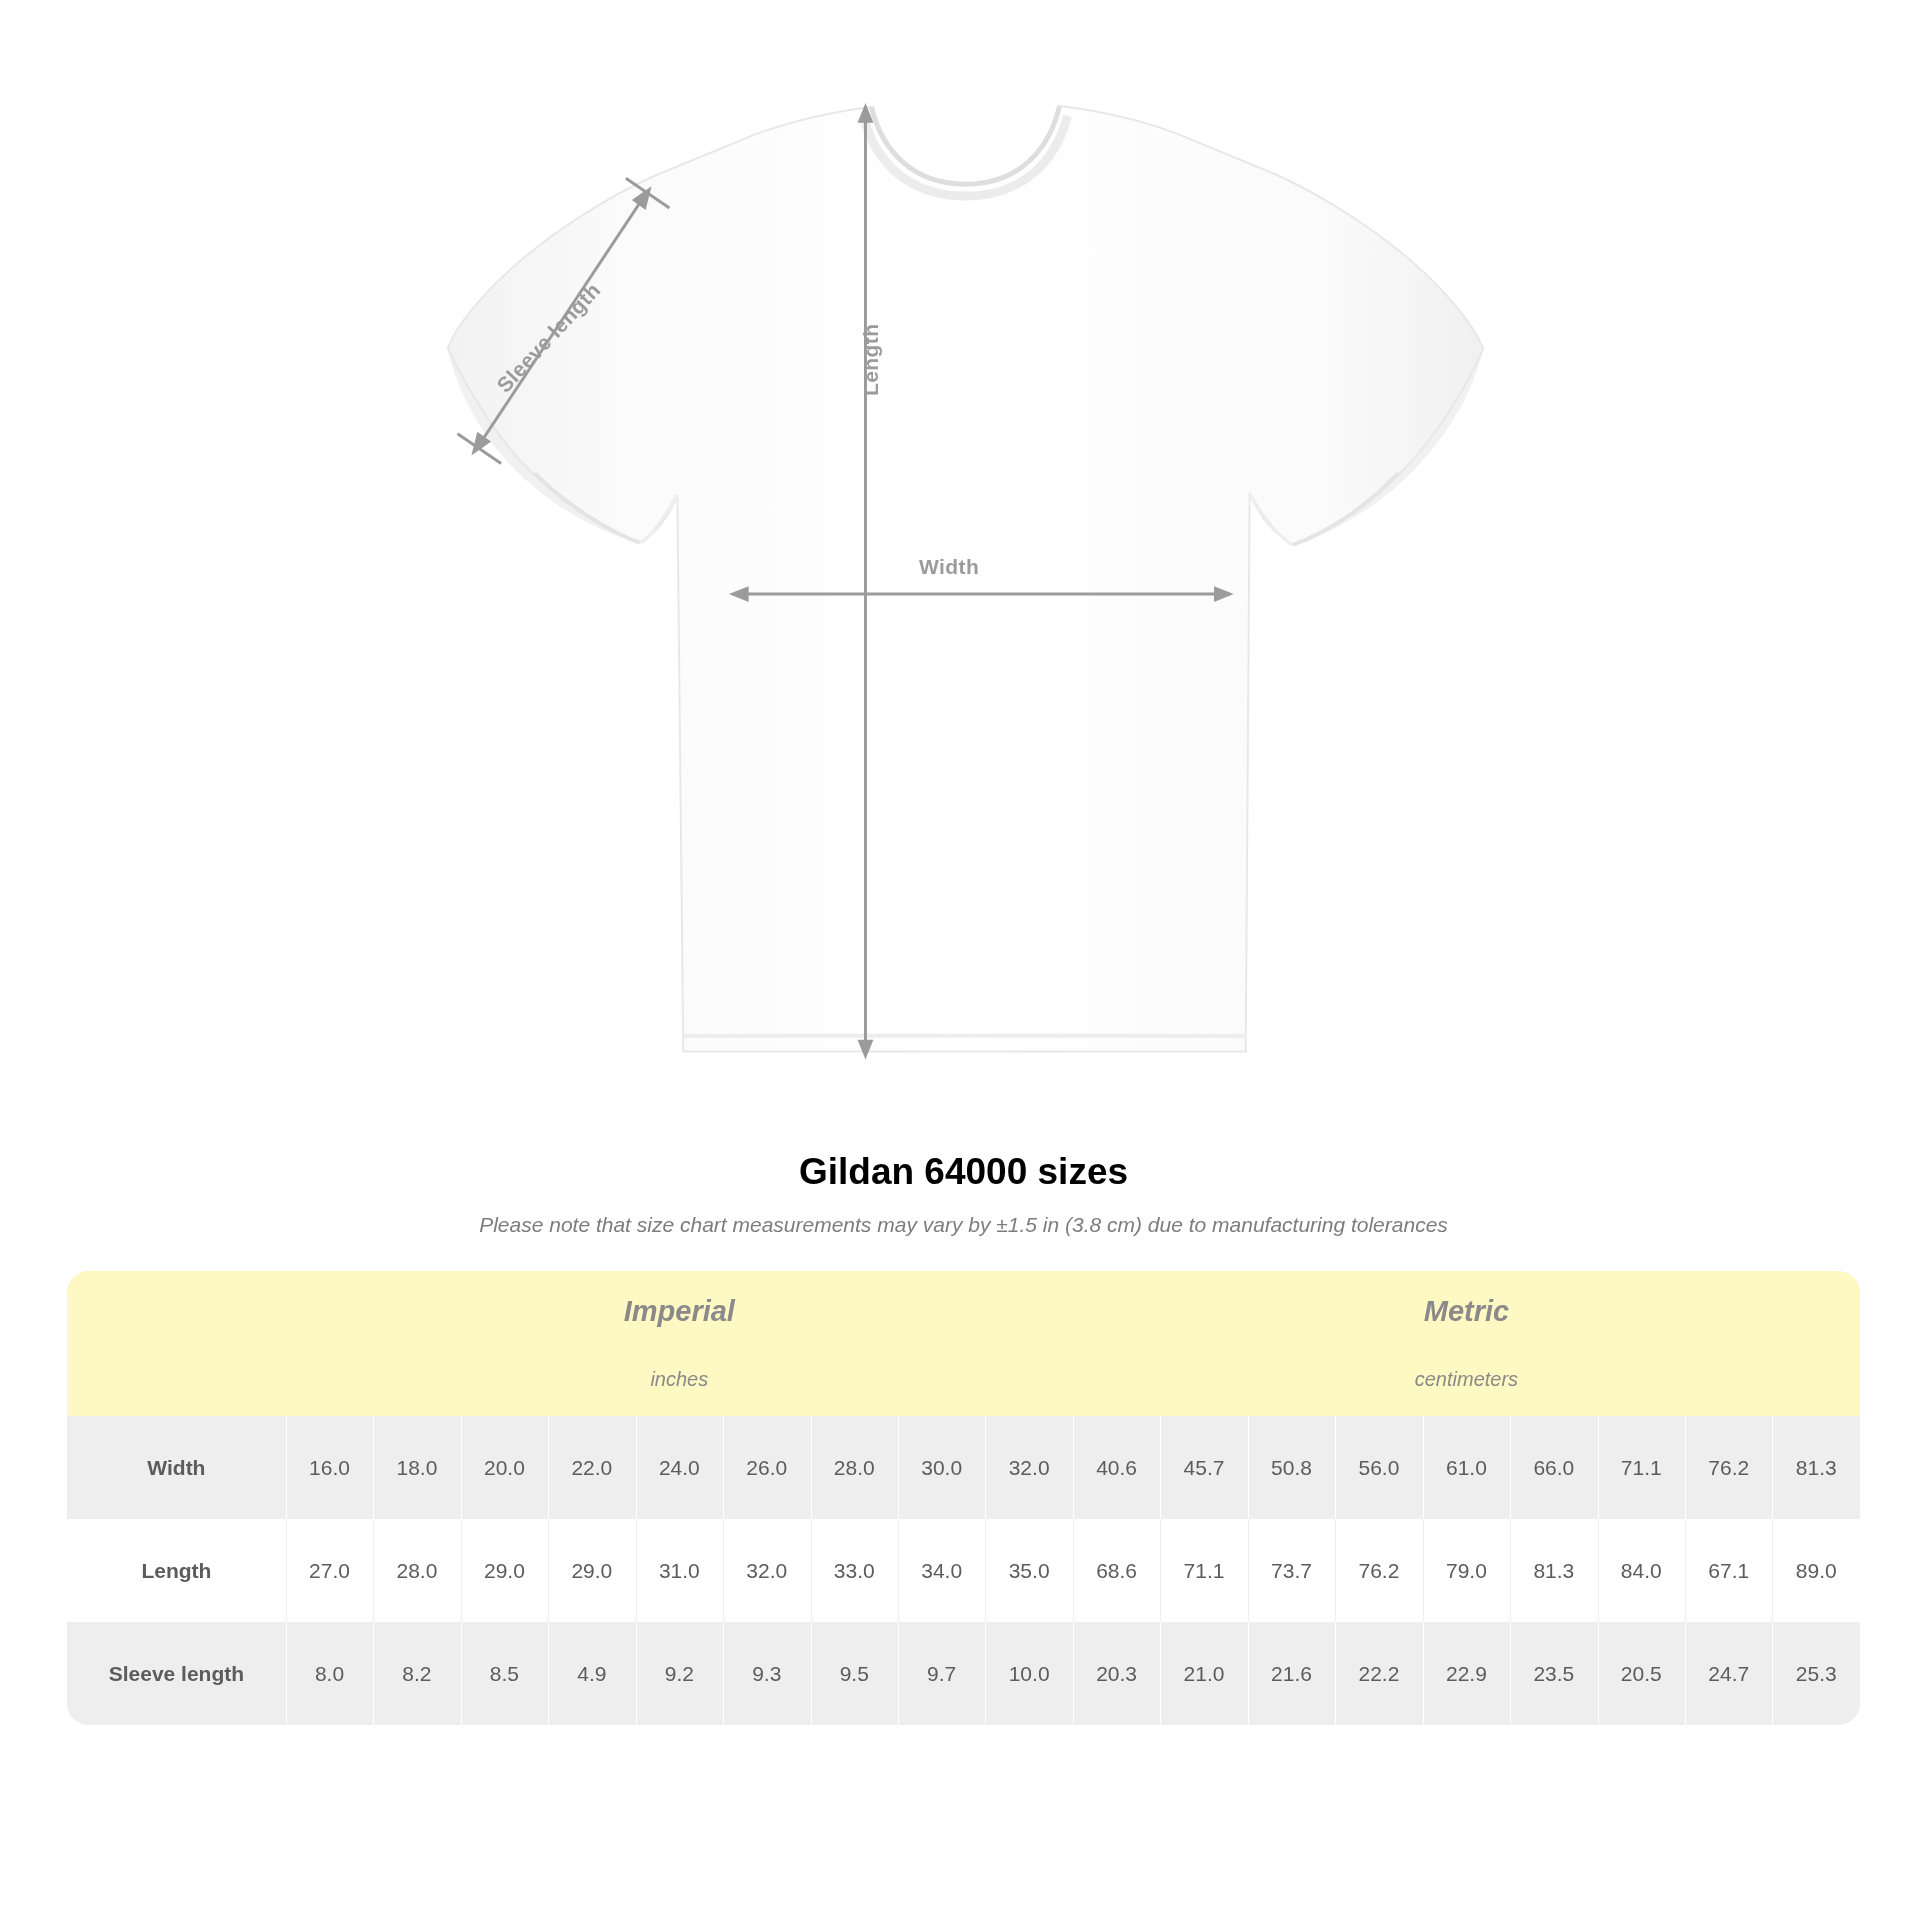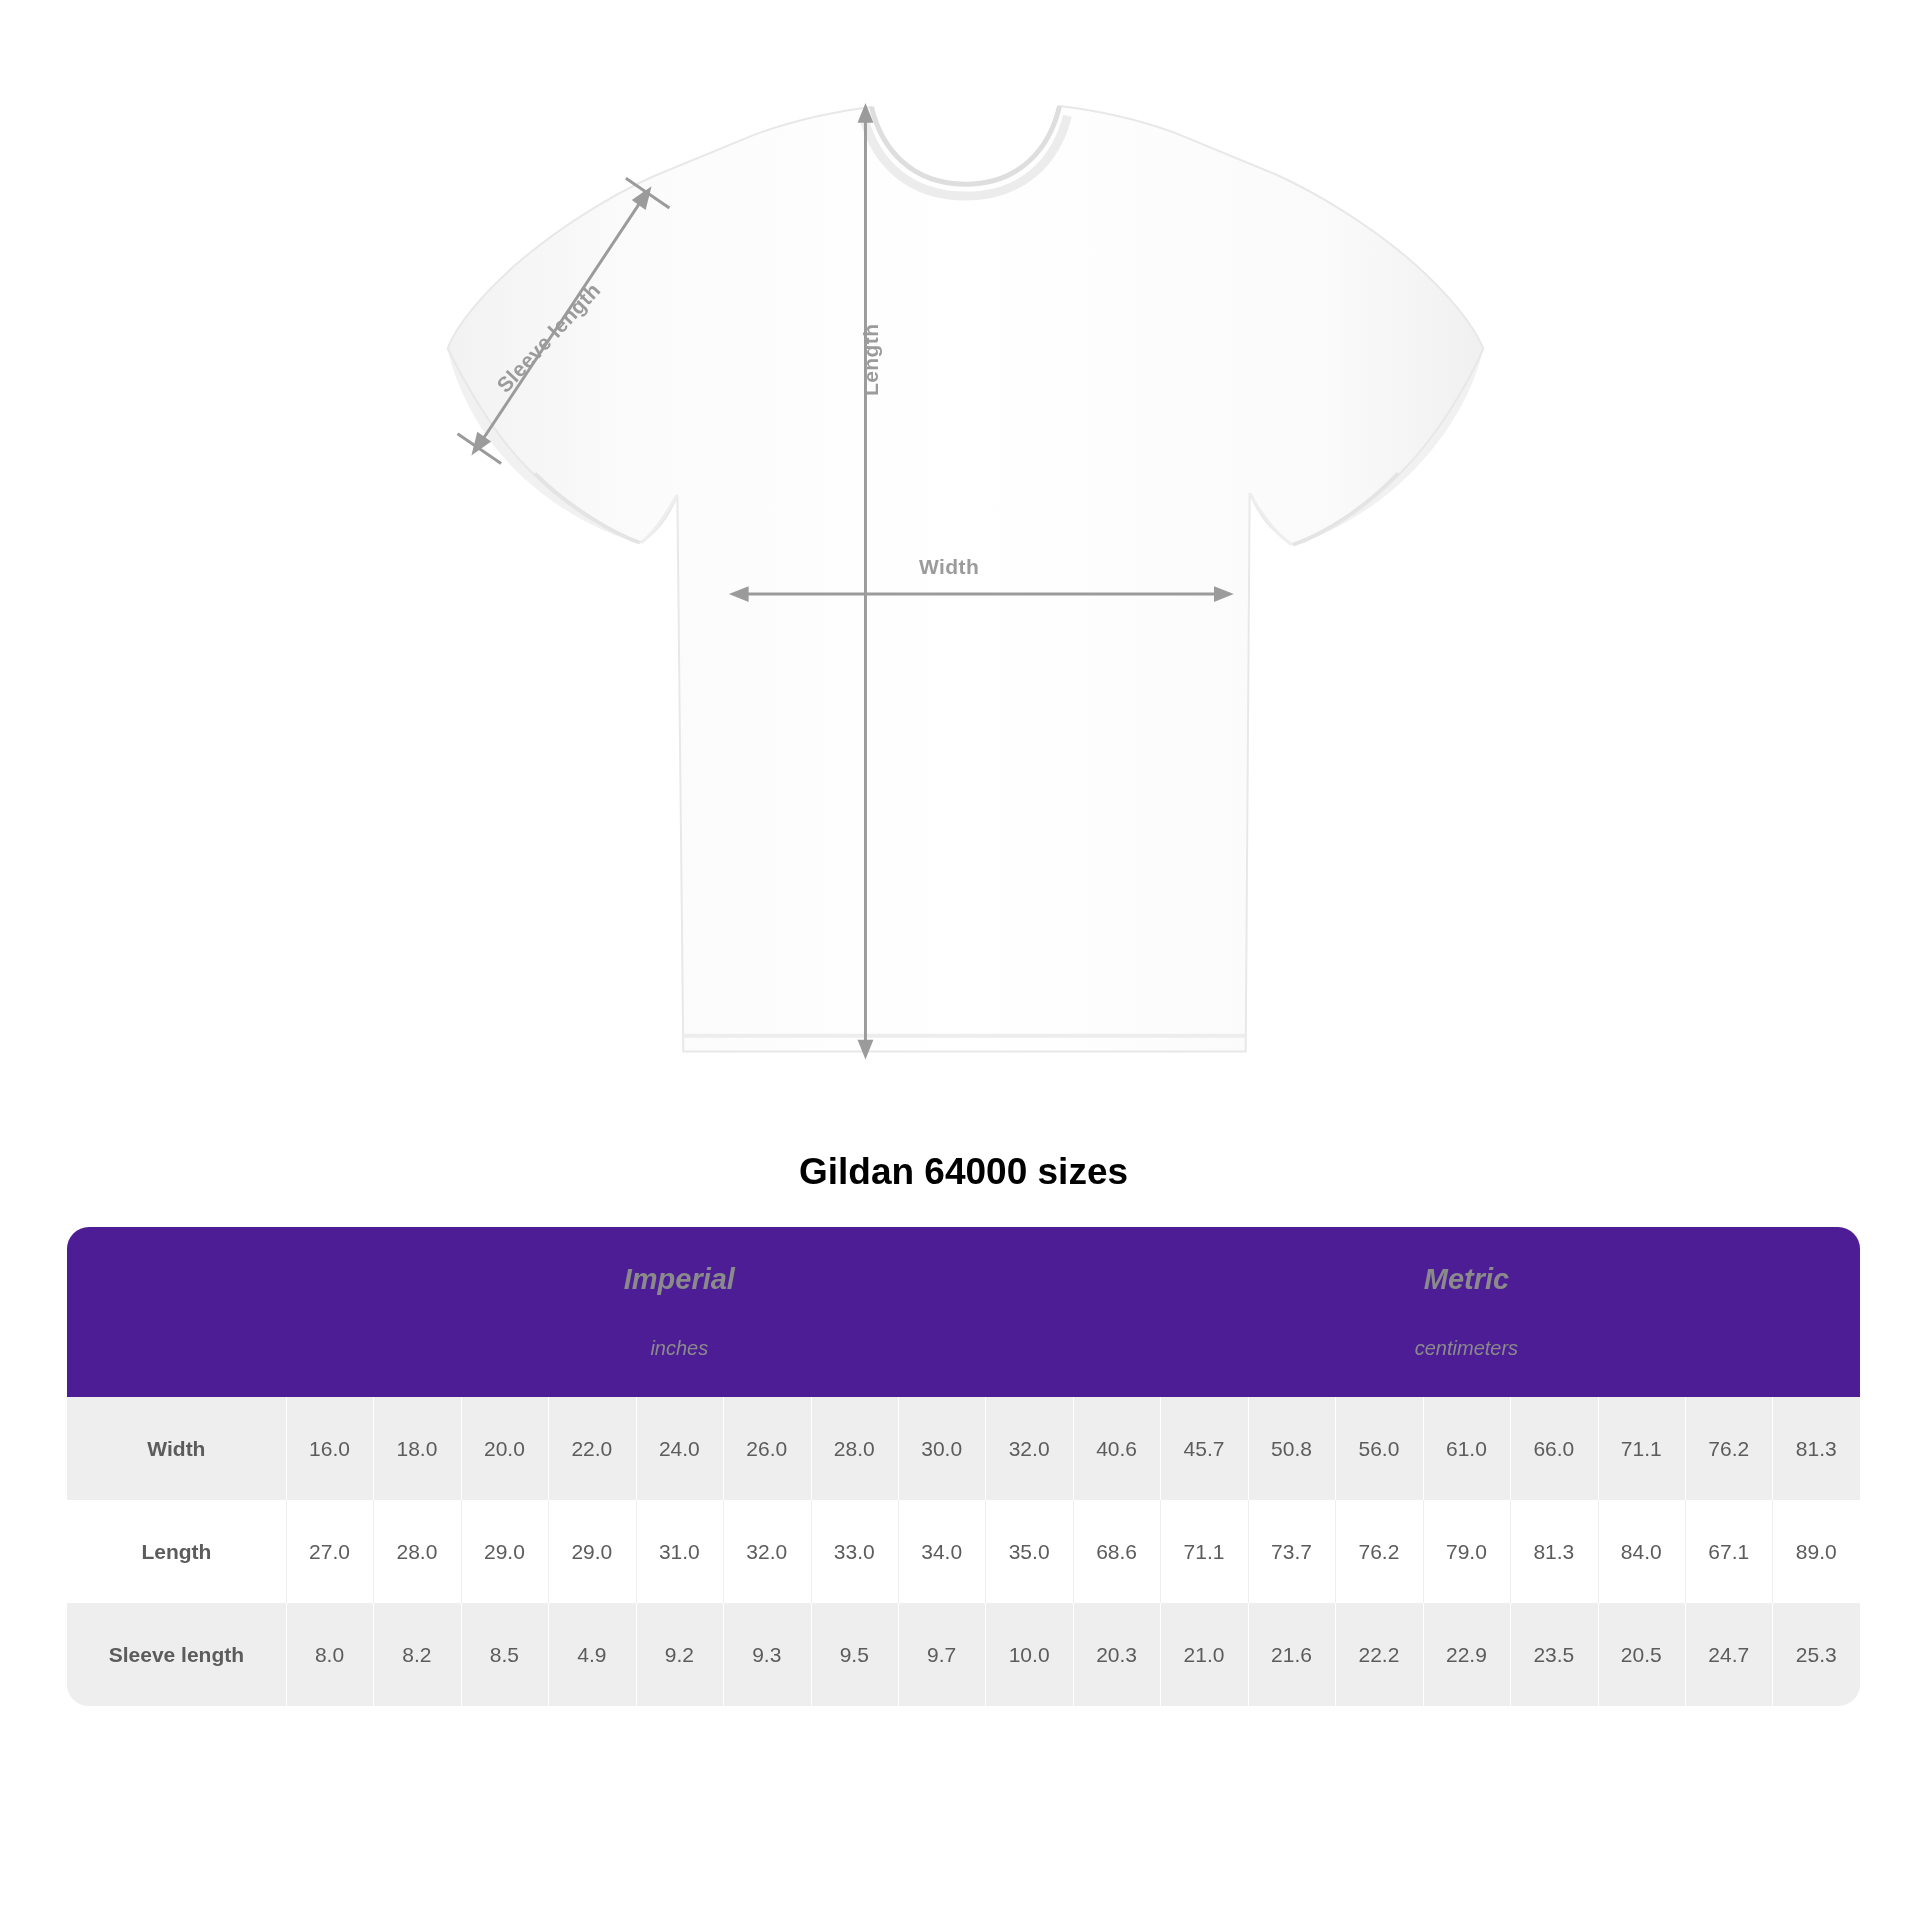--- a/index.html
+++ b/index.html
@@ -85,22 +85,22 @@
     table-layout: fixed;
   }
   table.size-table td, table.size-table th {
     text-align: center;
     font-size: 21px;
     color: #5c5c5c;
     border: none;
     padding: 0;
   }
   .unit-row td {
-    background: #4c1d95;
-    height: 170px;
+    background: #fef9c3;
+    height: 145px;
     vertical-align: middle;
   }
   .unit-name {
     font-size: 29px;
     font-style: italic;
     font-weight: bold;
     color: #8a8a8a;
     line-height: 1.25;
   }
   .unit-sub {
@@ -230,20 +230,21 @@
         <line x1="632" y1="180" x2="676" y2="210"></line>
       </g>
     </svg>
 
     <div class="dim-label width-label">Width</div>
     <div class="dim-label length-label">Length</div>
     <div class="dim-label sleeve-label">Sleeve length</div>
   </div>
 
   <div class="chart-title">Gildan 64000 sizes</div>
+  <div class="chart-note">Please note that size chart measurements may vary by ±1.5 in (3.8 cm) due to manufacturing tolerances</div>
 
   <div class="table-wrap">
     <table class="size-table">
       <colgroup>
         <col style="width:12.2%">
         <col span="18" style="width:4.877%">
       </colgroup>
       <tbody>
         <tr class="unit-row">
           <td></td>

